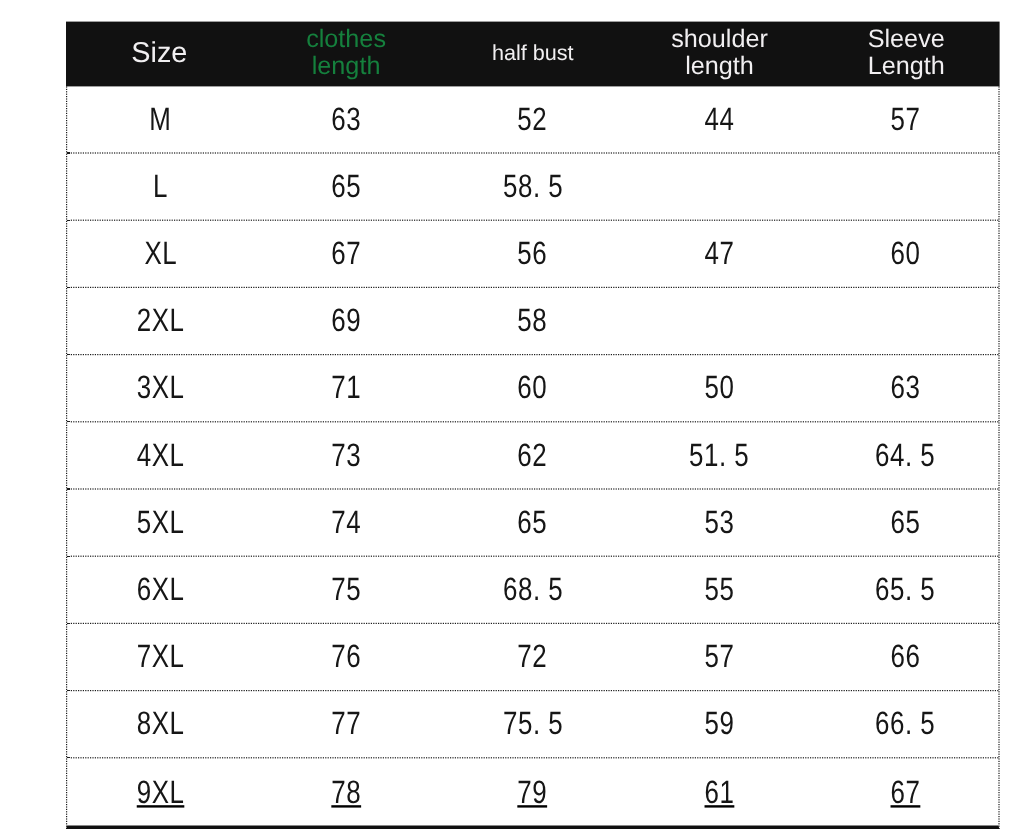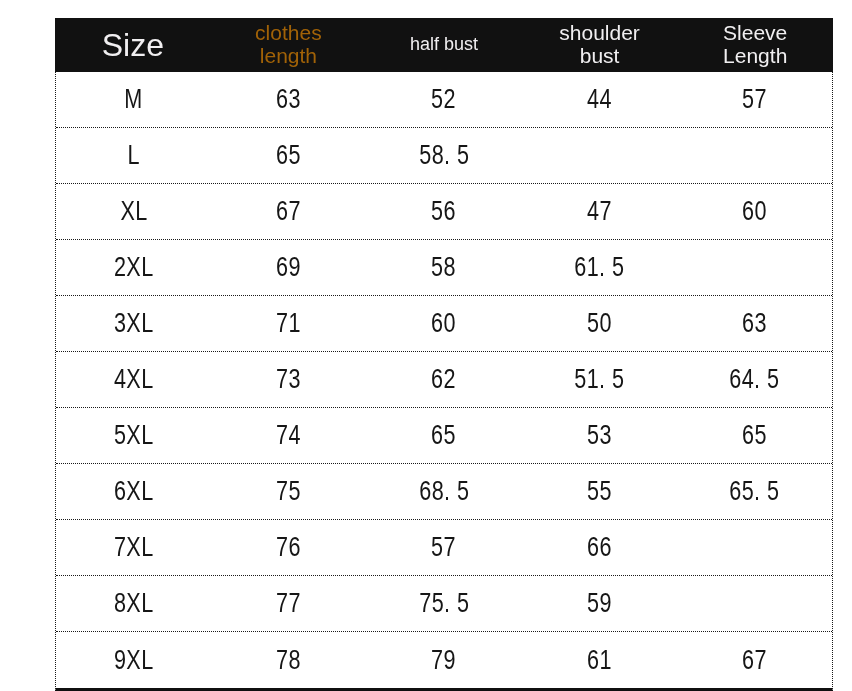--- a/index.html
+++ b/index.html
@@ -25,38 +25,38 @@
   }
   .th{
     display:flex;align-items:center;justify-content:center;
     text-align:center;
     color:#f1eff1;
     font-size:21px;
     line-height:1.08;
     padding:0 27px;
     box-sizing:border-box;
   }
-  .th.col-size{font-size:32px;padding:0;}
-  .th.col-clothes{color:#a16207;}
+  .th.col-size{font-size:24px;padding:0;}
+  .th.col-clothes{color:#15803d;}
   .th.col-halfbust{font-size:18px;}
   
   .tbody{
     border-left:1px dotted #1a1a1a;
     border-right:1px dotted #1a1a1a;
     border-bottom:3px solid #101010;
     box-sizing:border-box;
   }
   .tr{
     display:grid;
     grid-template-columns:repeat(5,1fr);
     height:56px;
     border-bottom:1px dotted #1a1a1a;
     box-sizing:border-box;
   }
-  .tr:last-child{border-bottom:none;}
+  .tr:last-child{border-bottom:none;text-decoration:underline;}
   .td{
     display:flex;align-items:center;justify-content:center;
     font-size:27px;
     color:#161616;
   }
   .cond{
     display:inline-block;
     transform:scaleX(0.8);
     letter-spacing:0.5px;
     white-space:nowrap;
@@ -65,21 +65,21 @@
 </head>
 <body>
 
 <div class="canvas">
   <div class="size-table">
 
     <div class="thead">
       <div class="th col-size">Size</div>
       <div class="th col-clothes">clothes length</div>
       <div class="th col-halfbust">half bust</div>
-      <div class="th">shoulder bust</div>
+      <div class="th">shoulder length</div>
       <div class="th">Sleeve Length</div>
     </div>
 
     <div class="tbody">
 
       <div class="tr">
         <div class="td">
             <span class="cond">M</span>
           </div>
         <div class="td">
@@ -129,23 +129,20 @@
       <div class="tr">
         <div class="td">
             <span class="cond">2XL</span>
           </div>
         <div class="td">
             <span class="cond">69</span>
           </div>
         <div class="td">
             <span class="cond">58</span>
           </div>
-        <div class="td">
-            <span class="cond">61. 5</span>
-          </div>
       </div>
 
       <div class="tr">
         <div class="td">
             <span class="cond">3XL</span>
           </div>
         <div class="td">
             <span class="cond">71</span>
           </div>
         <div class="td">
@@ -214,39 +211,45 @@
       </div>
 
       <div class="tr">
         <div class="td">
             <span class="cond">7XL</span>
           </div>
         <div class="td">
             <span class="cond">76</span>
           </div>
         <div class="td">
+            <span class="cond">72</span>
+          </div>
+        <div class="td">
             <span class="cond">57</span>
           </div>
         <div class="td">
             <span class="cond">66</span>
           </div>
       </div>
 
       <div class="tr">
         <div class="td">
             <span class="cond">8XL</span>
           </div>
         <div class="td">
             <span class="cond">77</span>
           </div>
         <div class="td">
             <span class="cond">75. 5</span>
           </div>
         <div class="td">
             <span class="cond">59</span>
+          </div>
+        <div class="td">
+            <span class="cond">66. 5</span>
           </div>
       </div>
 
       <div class="tr">
         <div class="td">
             <span class="cond">9XL</span>
           </div>
         <div class="td">
             <span class="cond">78</span>
           </div>

